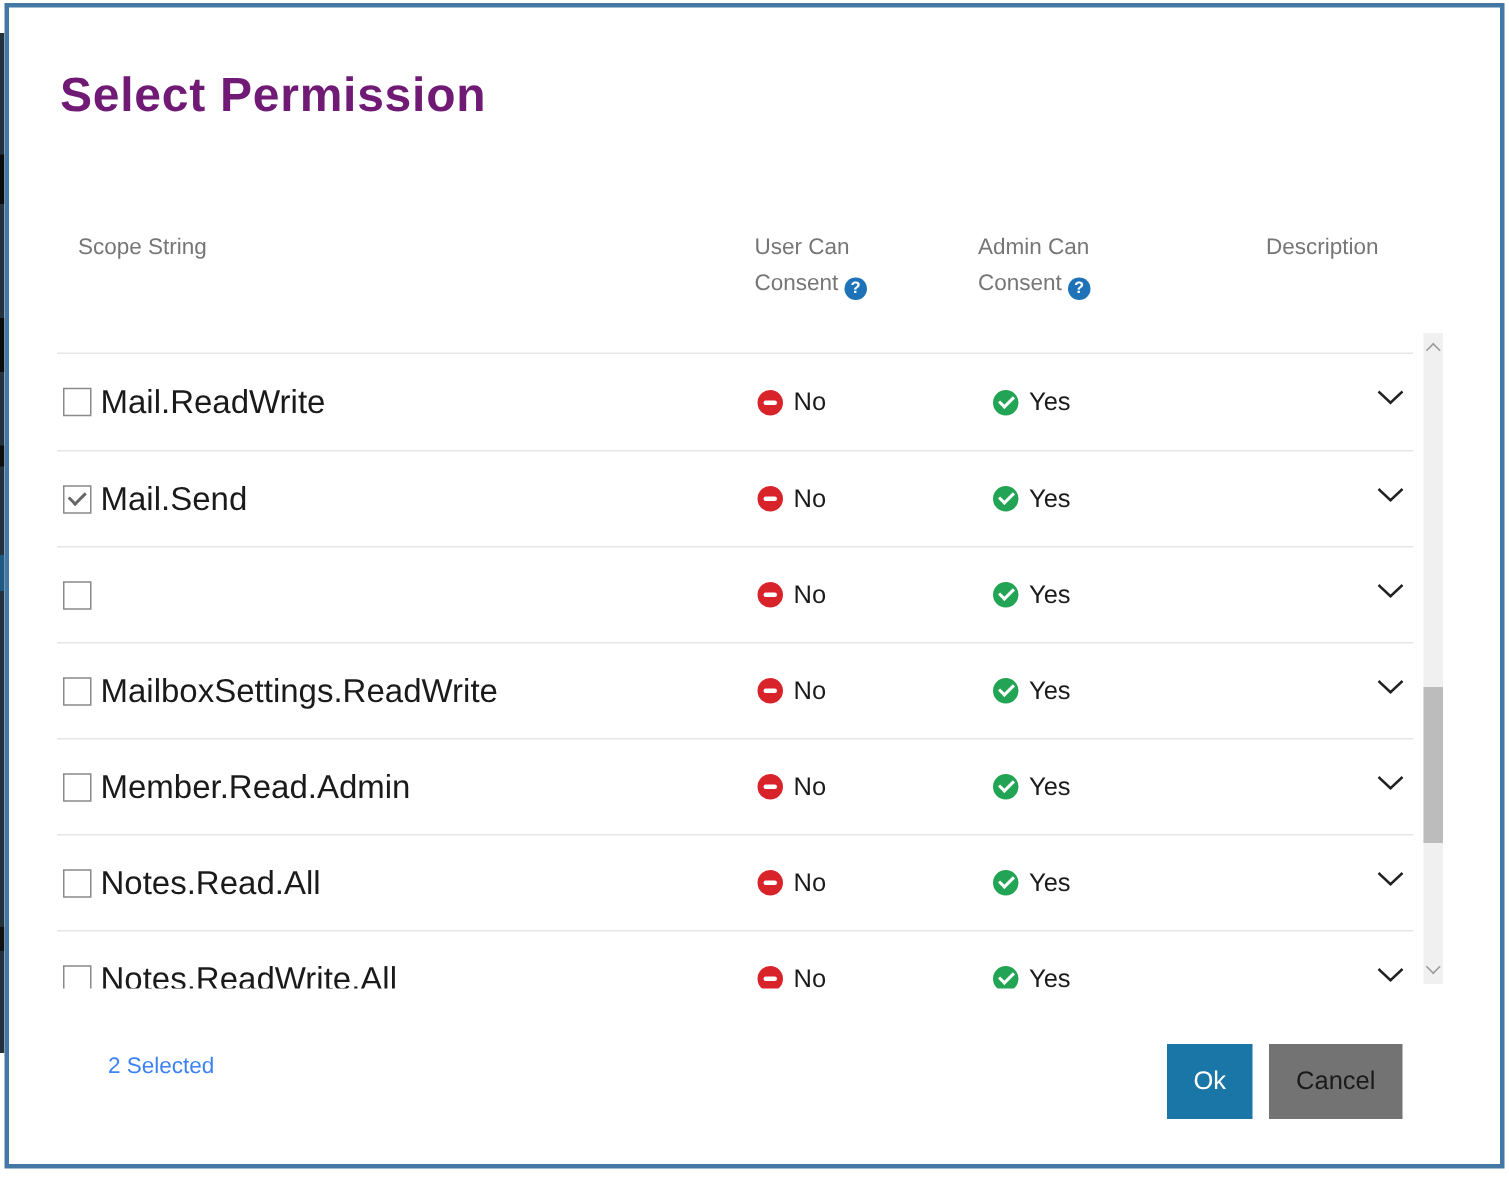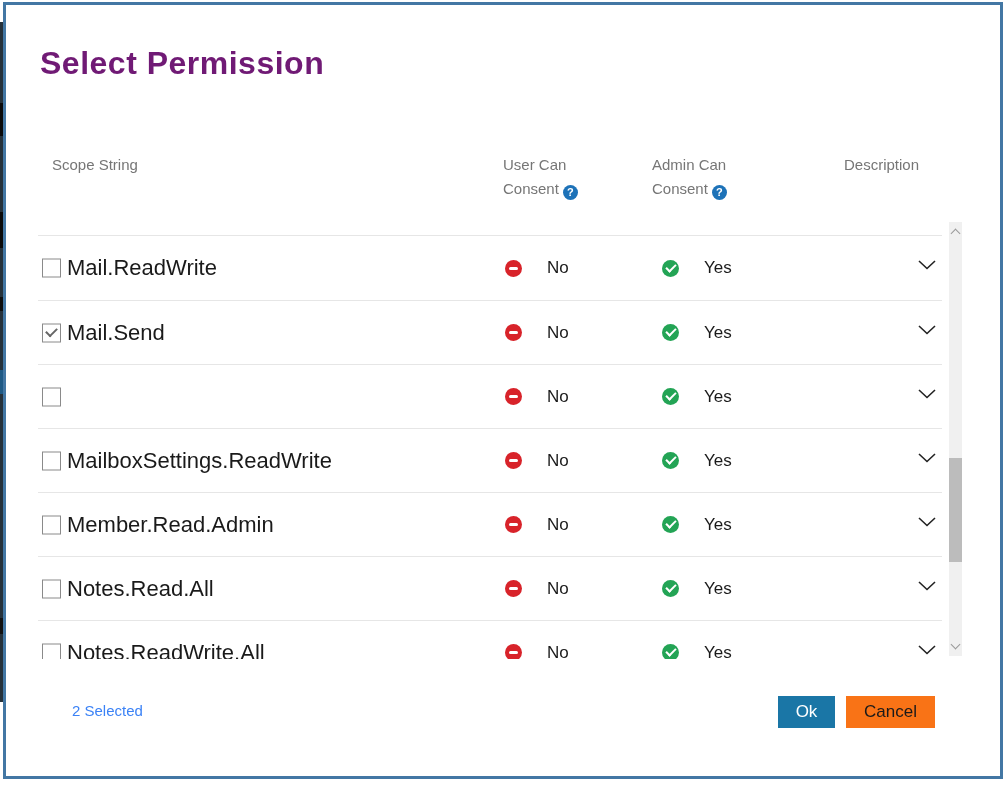--- a/index.html
+++ b/index.html
@@ -55,21 +55,21 @@
   .cb.checked::after{
     content:"";position:absolute;left:3px;top:3px;width:9px;height:5px;
     border-left:2px solid #666;border-bottom:2px solid #666;transform:rotate(-45deg);
   }
   .scope{
     position:absolute;left:29px;top:50%;transform:translateY(-50%);
     font-size:22px;color:#1a1a1a;white-space:nowrap;
   }
   .cell{
     position:absolute;top:50%;transform:translateY(-50%);
-    display:flex;align-items:center;gap:25px;font-size:17px;color:#1a1a1a;
+    display:flex;align-items:center;gap:7px;font-size:17px;color:#1a1a1a;
   }
   .cell.user{left:467px;}
   .cell.admin{left:624px;}
   .cicon{
     display:inline-flex;align-items:center;justify-content:center;
     width:17px;height:17px;border-radius:50%;flex:0 0 auto;
   }
   .icon-no{background:var(--no-red);}
   .icon-yes{background:var(--yes-green);}
   .bar{width:9px;height:3px;background:#fff;border-radius:1.5px;}
@@ -85,25 +85,25 @@
   
   .sb-track{position:absolute;left:943px;top:217px;width:13px;height:434px;background:#f0f0f0;}
   .sb-thumb{position:absolute;left:0;top:236px;width:13px;height:104px;background:#bcbcbc;cursor:pointer;}
   .sb-arrow{position:absolute;left:3px;width:6px;height:6px;border:solid #9a9a9a;border-width:0 0 1.5px 1.5px;cursor:pointer;}
   .sb-up{top:8px;transform:rotate(135deg);}
   .sb-down{bottom:8px;transform:rotate(-45deg);}
 
   
   .selected-count{position:absolute;left:66px;top:697px;font-size:15px;color:#3b82f6;}
   .btn{
-    position:absolute;top:691px;height:32px;border:none;font-size:17px;
+    position:absolute;top:691px;height:50px;border:none;font-size:17px;
     font-family:"Liberation Sans", sans-serif;cursor:pointer;
   }
   .btn-ok{left:772px;width:57px;background:var(--ok-blue);color:#fff;}
-  .btn-cancel{left:840px;width:89px;background:#f97316;color:#1a1a1a;}
+  .btn-cancel{left:840px;width:89px;background:#737373;color:#1a1a1a;}
 </style>
 </head>
 <body>
 
 <div class="behind-strip">
   <div class="seg" style="top:81px;height:33px;background:#0a0a0a;"></div>
   <div class="seg" style="top:190px;height:36px;background:#0a0a0a;"></div>
   <div class="seg" style="top:275px;height:14px;background:#0d0d0d;"></div>
   <div class="seg" style="top:348px;height:24px;background:#1f5a85;"></div>
   <div class="seg" style="top:596px;height:16px;background:#111;"></div>

